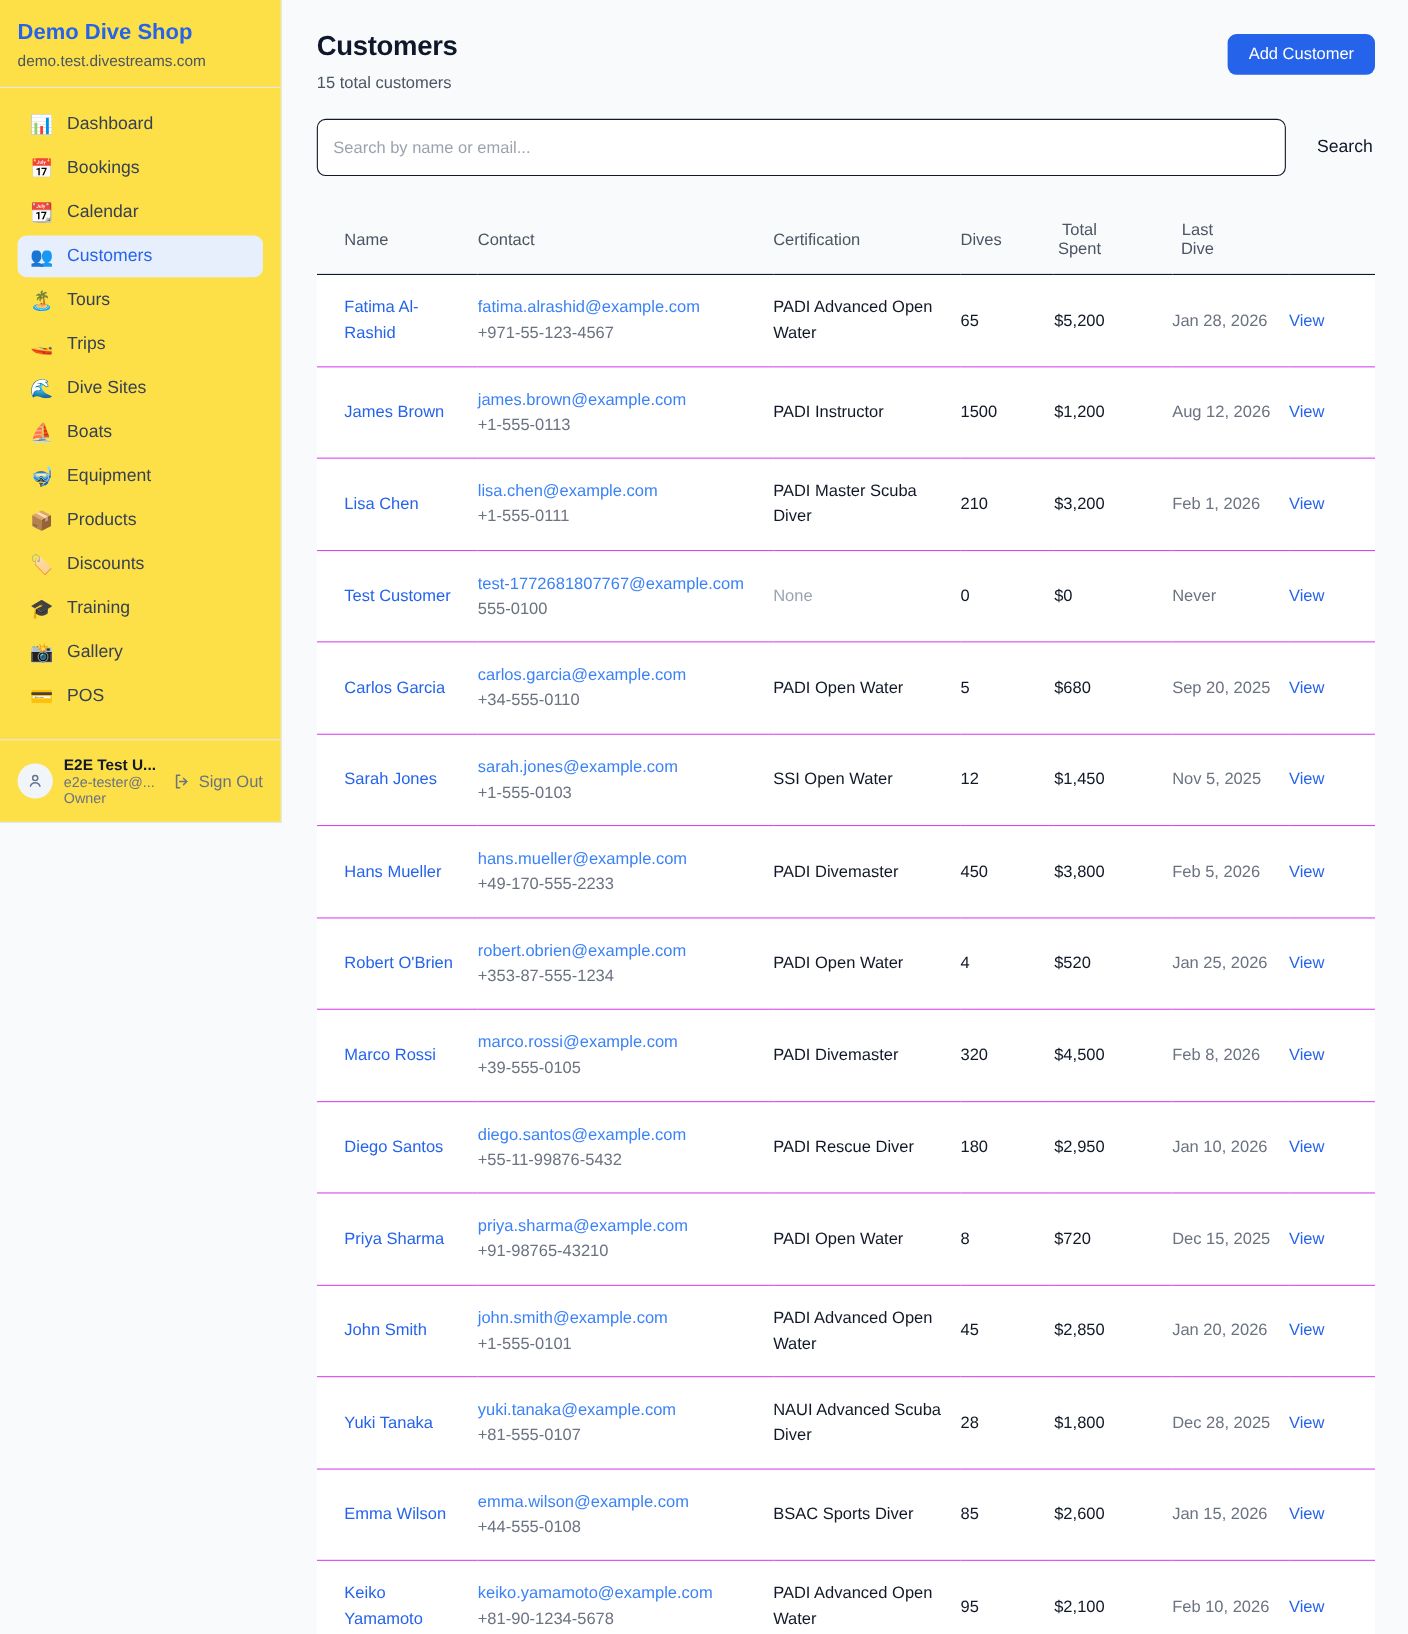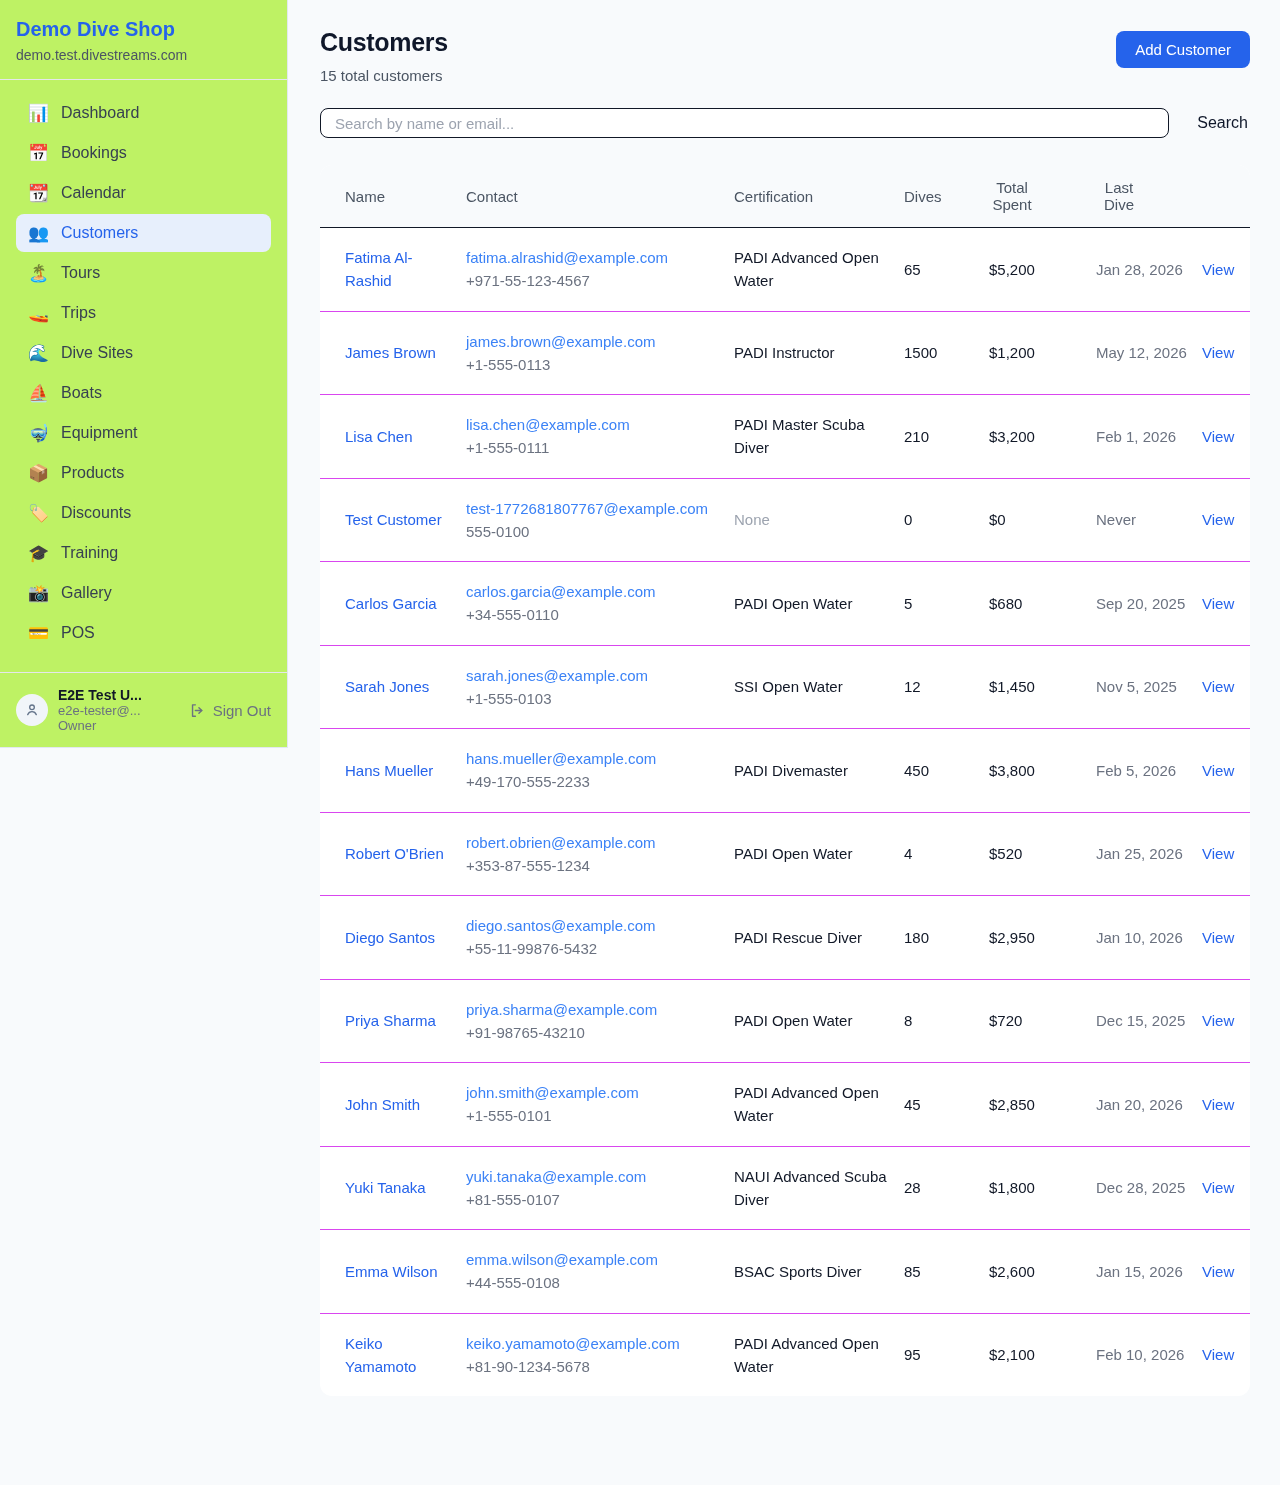--- a/index.html
+++ b/index.html
@@ -8,22 +8,22 @@
     font-family: "Liberation Sans", sans-serif;
     background: #f8fafc;
     color: #0f172a;
     min-height: 1485px;
     position: relative;
   }
   .layout { display: flex; align-items: flex-start; }
 
   
   .sidebar {
-    width: 288px;
-    background: #bef264;
+    width: 256px;
+    background: #fde047;
     border-right: 1px solid #e2e8f0;
     border-bottom: 1px solid #e2e8f0;
     flex-shrink: 0;
   }
   .sidebar-header { padding: 18px 16px 16px 16px; border-bottom: 1px solid #e5e7eb; }
   .shop-title { font-size: 20px; font-weight: 700; color: #2563eb; margin-bottom: 6px; }
   .shop-domain { font-size: 14px; color: #4b5563; }
   .nav { padding: 14px 16px 18px 16px; }
   .nav-item {
     display: flex; align-items: center; gap: 13px;
@@ -60,21 +60,21 @@
   .page-title { font-size: 25px; font-weight: 700; color: #0f172a; letter-spacing: -0.3px; }
   .page-subtitle { font-size: 15px; color: #4b5563; margin-top: 10px; }
   .add-btn {
     background: #2563eb; color: #ffffff; border: none;
     font-family: inherit; font-size: 15px; font-weight: 400;
     padding: 10px 19px; border-radius: 8px; cursor: pointer;
     margin-top: 3px;
   }
   .search-row { display: flex; align-items: center; margin-top: 24px; gap: 26px; }
   .search-input {
-    flex: 1; height: 30px;
+    flex: 1; height: 52px;
     border: 1px solid #111827; border-radius: 8px;
     background: #ffffff; padding: 0 14px;
     font-family: inherit; font-size: 15px; color: #0f172a;
   }
   .search-input::placeholder { color: #9ca3af; }
   .search-btn {
     background: none; border: none; cursor: pointer;
     font-family: inherit; font-size: 16px; color: #0f172a;
     padding: 4px 2px;
   }
@@ -254,21 +254,21 @@
             </tr>
             <tr>
               <td><a class="name-link" href="#">James Brown</a></td>
               <td>
                 <div class="contact-email">james.brown@example.com</div>
                 <div class="contact-phone">+1-555-0113</div>
               </td>
               <td class="cert">PADI Instructor</td>
               <td>1500</td>
               <td>$1,200</td>
-              <td class="date-cell">May 12, 2026</td>
+              <td class="date-cell">Aug 12, 2026</td>
               <td class="view-cell"><a class="view-link" href="#">View</a></td>
             </tr>
             <tr>
               <td><a class="name-link" href="#">Lisa Chen</a></td>
               <td>
                 <div class="contact-email">lisa.chen@example.com</div>
                 <div class="contact-phone">+1-555-0111</div>
               </td>
               <td class="cert">PADI Master Scuba Diver</td>
               <td>210</td>
@@ -330,20 +330,32 @@
                 <div class="contact-email">robert.obrien@example.com</div>
                 <div class="contact-phone">+353-87-555-1234</div>
               </td>
               <td class="cert">PADI Open Water</td>
               <td>4</td>
               <td>$520</td>
               <td class="date-cell">Jan 25, 2026</td>
               <td class="view-cell"><a class="view-link" href="#">View</a></td>
             </tr>
             <tr>
+              <td><a class="name-link" href="#">Marco Rossi</a></td>
+              <td>
+                <div class="contact-email">marco.rossi@example.com</div>
+                <div class="contact-phone">+39-555-0105</div>
+              </td>
+              <td class="cert">PADI Divemaster</td>
+              <td>320</td>
+              <td>$4,500</td>
+              <td class="date-cell">Feb 8, 2026</td>
+              <td class="view-cell"><a class="view-link" href="#">View</a></td>
+            </tr>
+            <tr>
               <td><a class="name-link" href="#">Diego Santos</a></td>
               <td>
                 <div class="contact-email">diego.santos@example.com</div>
                 <div class="contact-phone">+55-11-99876-5432</div>
               </td>
               <td class="cert">PADI Rescue Diver</td>
               <td>180</td>
               <td>$2,950</td>
               <td class="date-cell">Jan 10, 2026</td>
               <td class="view-cell"><a class="view-link" href="#">View</a></td>

